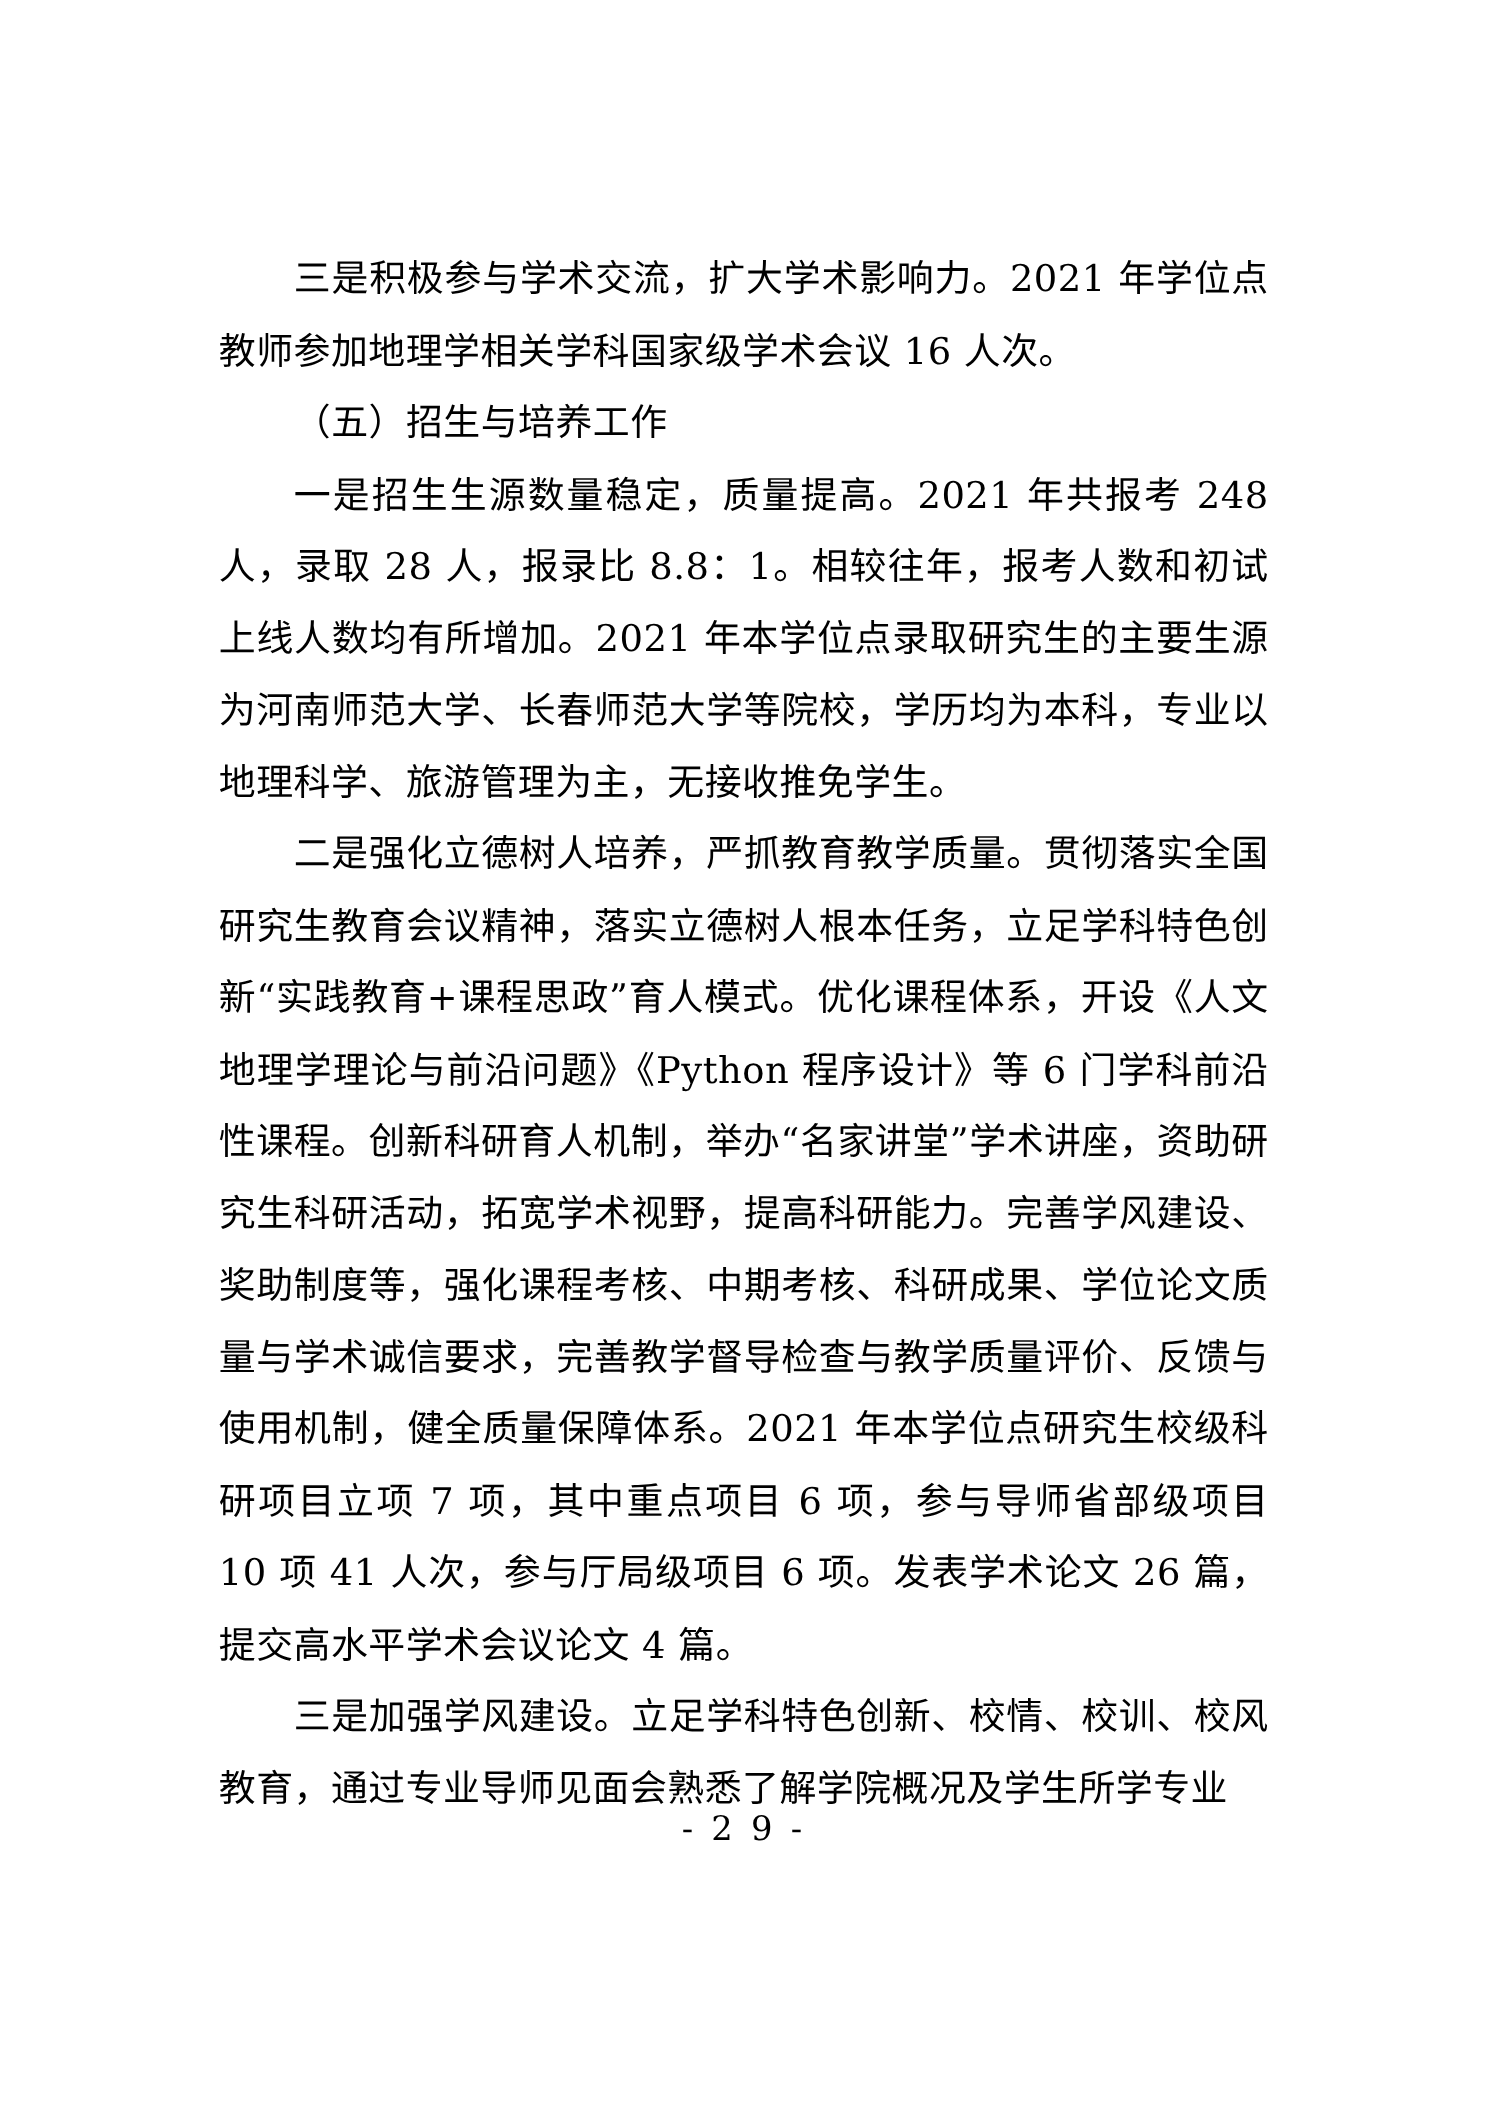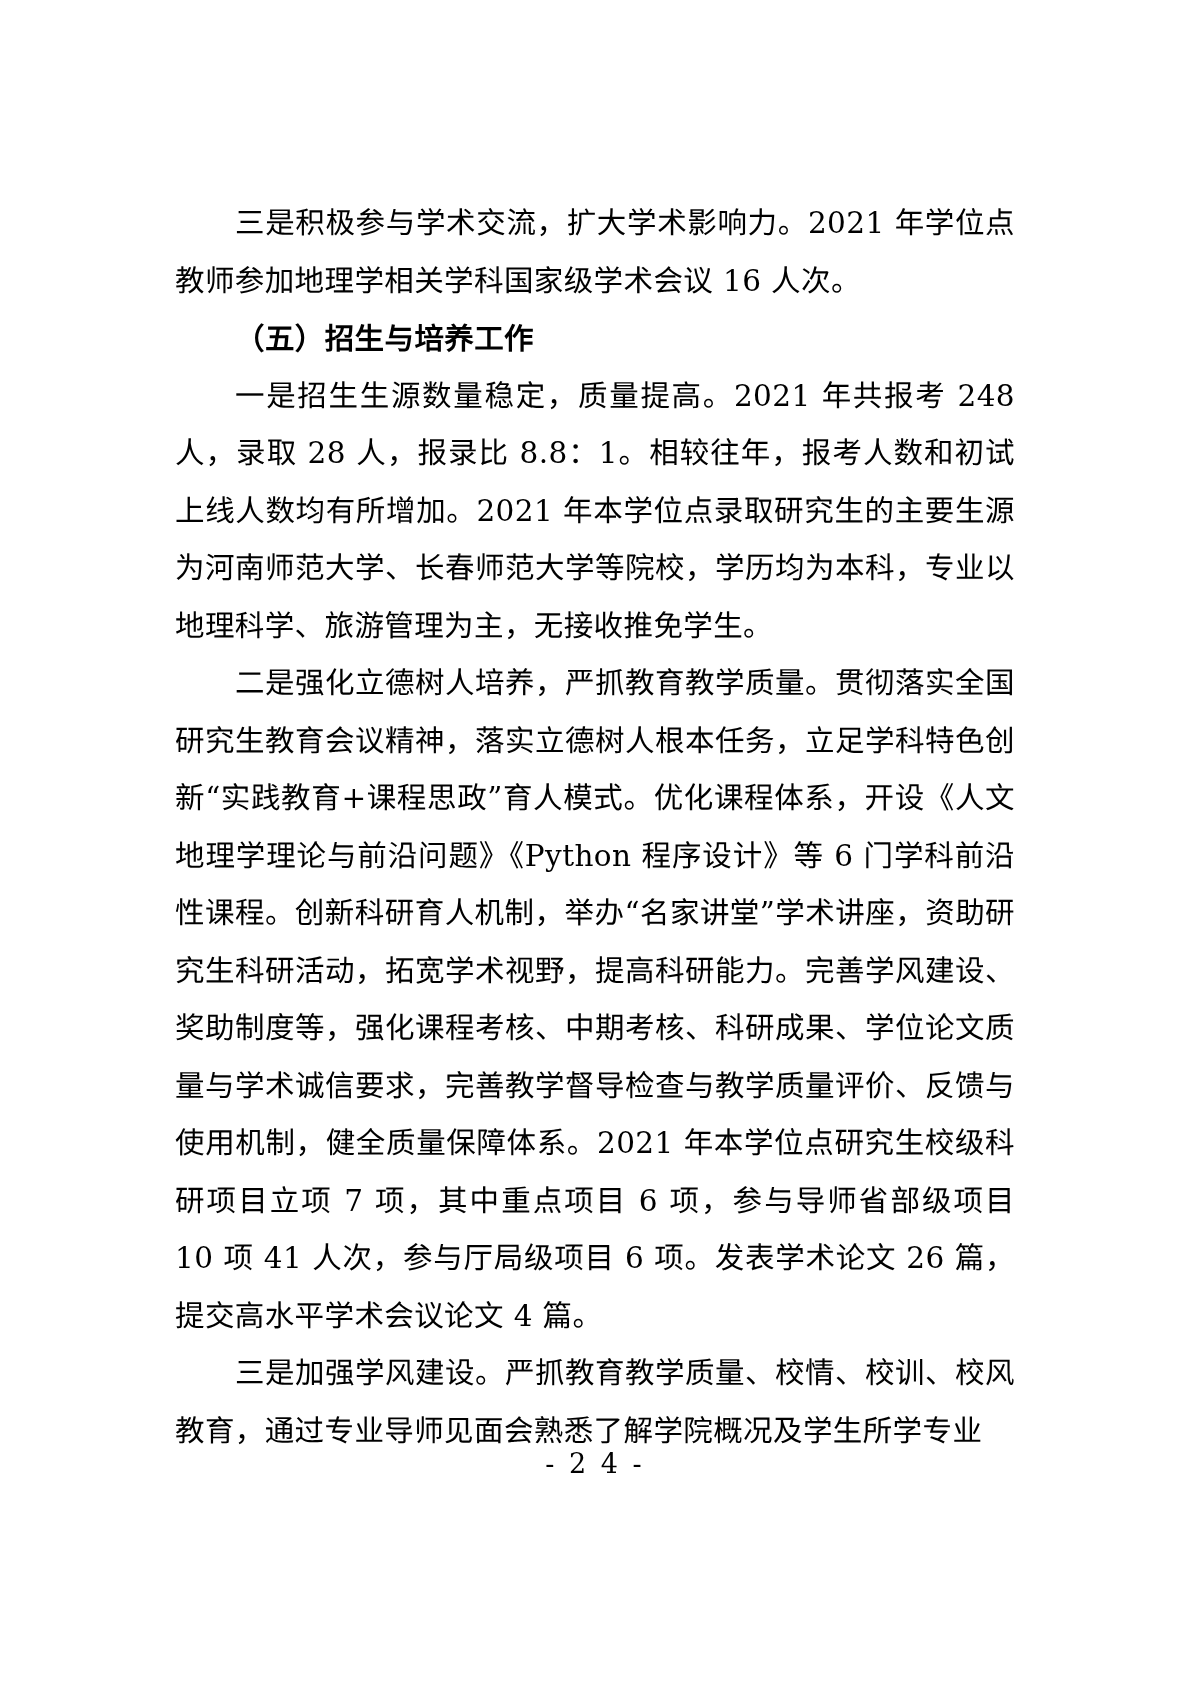--- a/index.html
+++ b/index.html
@@ -35,21 +35,21 @@
     text-justify: inter-ideograph;
     text-indent: 60px;
     letter-spacing: 0.4px;
     font-weight: 400;
   }
   p.heading {
     margin: 0;
     font-size: 29.5px;
     line-height: 57.5px;
     text-indent: 60px;
-    font-weight: bold;
+    font-weight: normal;
     letter-spacing: 0.4px;
   }
   .page-number {
     position: absolute;
     left: 0;
     top: 1448px;
     width: 1190px;
     text-align: center;
     font-size: 27px;
     letter-spacing: 3px;
@@ -58,16 +58,16 @@
 </style>
 </head>
 <body>
 
 <div class="page">
   <div class="doc-body">
     <p class="para">三是积极参与学术交流，扩大学术影响力。2021 年学位点教师参加地理学相关学科国家级学术会议 16 人次。</p>
     <p class="heading">（五）招生与培养工作</p>
     <p class="para">一是招生生源数量稳定，质量提高。2021 年共报考 248 人，录取 28 人，报录比 8.8：1。相较往年，报考人数和初试上线人数均有所增加。2021 年本学位点录取研究生的主要生源为河南师范大学、长春师范大学等院校，学历均为本科，专业以地理科学、旅游管理为主，无接收推免学生。</p>
     <p class="para">二是强化立德树人培养，严抓教育教学质量。贯彻落实全国研究生教育会议精神，落实立德树人根本任务，立足学科特色创新“实践教育+课程思政”育人模式。优化课程体系，开设《人文地理学理论与前沿问题》《Python 程序设计》等 6 门学科前沿性课程。创新科研育人机制，举办“名家讲堂”学术讲座，资助研究生科研活动，拓宽学术视野，提高科研能力。完善学风建设、奖助制度等，强化课程考核、中期考核、科研成果、学位论文质量与学术诚信要求，完善教学督导检查与教学质量评价、反馈与使用机制，健全质量保障体系。2021 年本学位点研究生校级科研项目立项 7 项，其中重点项目 6 项，参与导师省部级项目 10 项 41 人次，参与厅局级项目 6 项。发表学术论文 26 篇，提交高水平学术会议论文 4 篇。</p>
-    <p class="para">三是加强学风建设。严抓教育教学质量、校情、校训、校风教育，通过专业导师见面会熟悉了解学院概况及学生所学专业</p>
+    <p class="para">三是加强学风建设。立足学科特色创新、校情、校训、校风教育，通过专业导师见面会熟悉了解学院概况及学生所学专业</p>
   </div>
-  <div class="page-number">- 2 4 -</div>
+  <div class="page-number">- 2 9 -</div>
 </div>
 
 </body></html>

